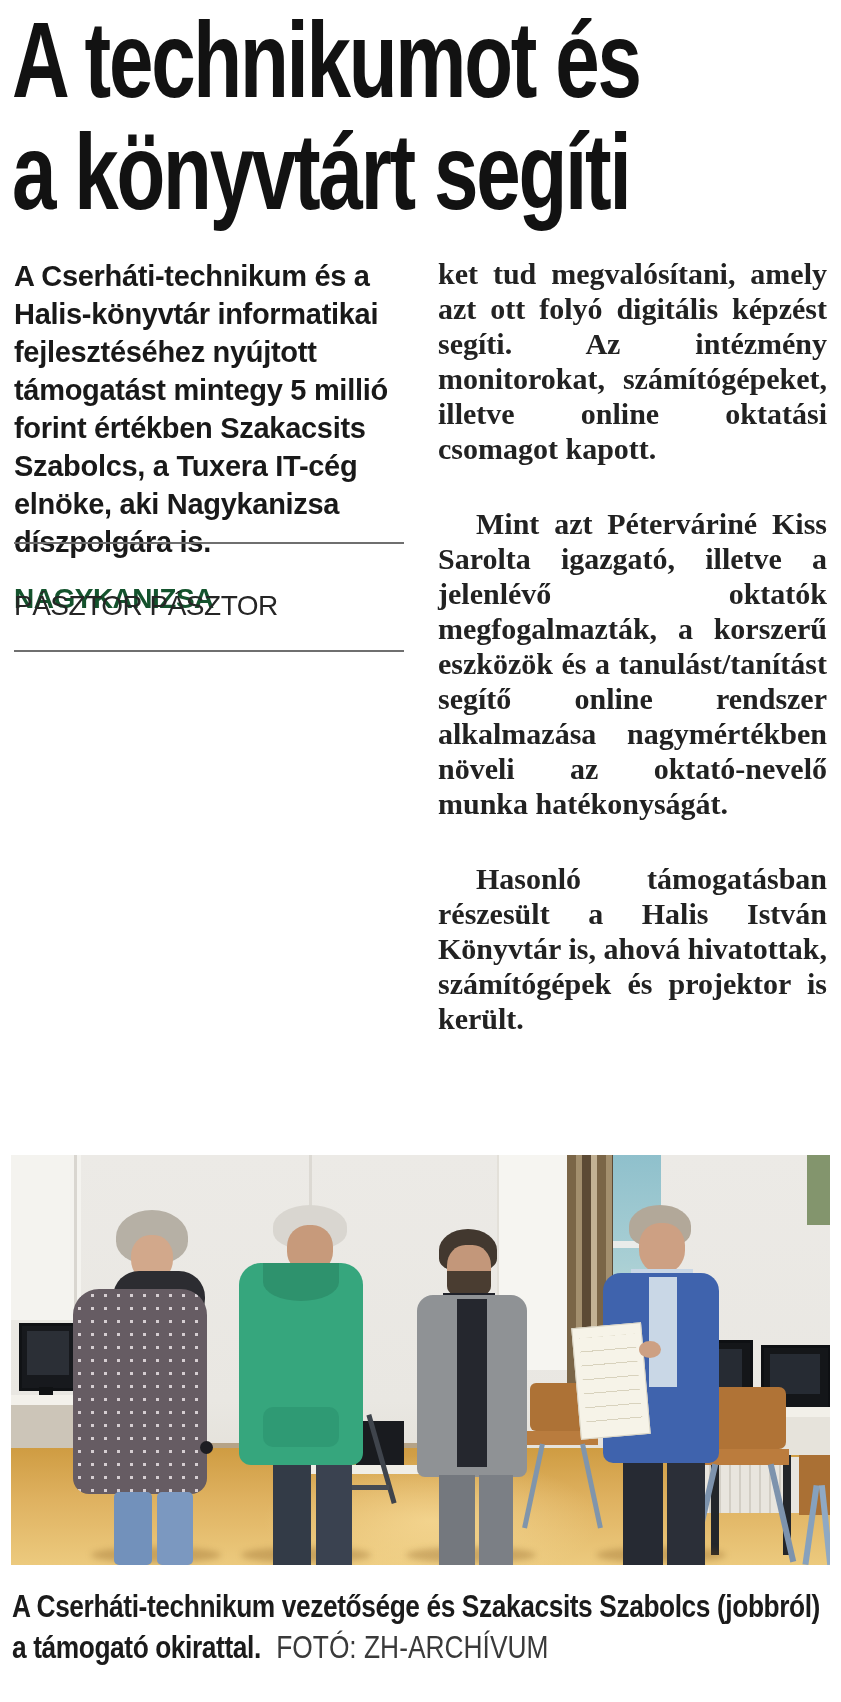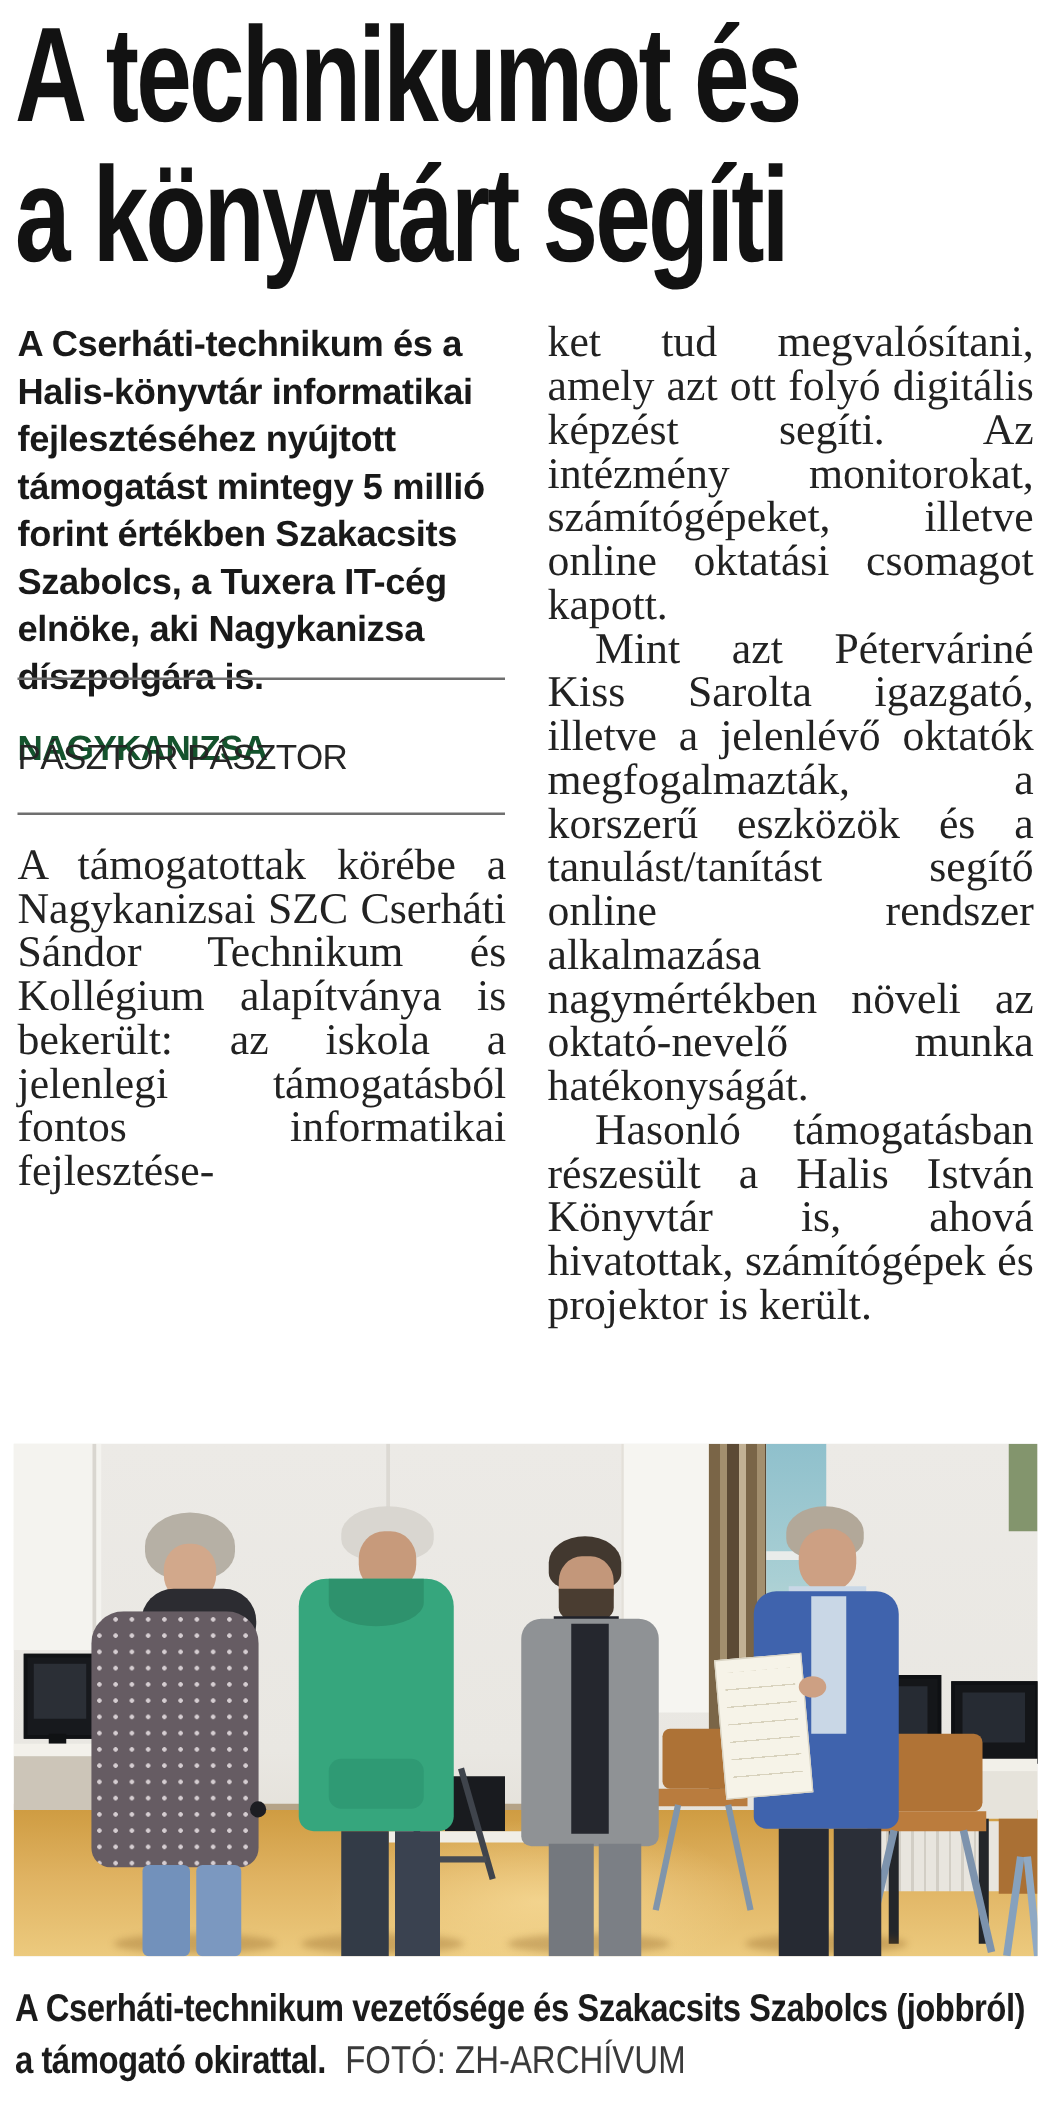--- a/index.html
+++ b/index.html
@@ -28,25 +28,25 @@
 
   .location{
     left:14px;top:551px;font-weight:bold;font-size:28px;letter-spacing:-0.5px;color:#c31d79;
   }
   .byline{
     left:14px;top:590px;font-size:28px;letter-spacing:-0.5px;color:#252525;
   }
 
   
   .body-col{
-    font-family:"Liberation Serif",serif;font-size:35px;line-height:35px;
-    color:#222222;text-align:justify;hyphens:auto;-webkit-hyphens:auto;
+    font-family:"Liberation Serif",serif;font-size:30px;line-height:35px;
+    color:#222222;text-align:justify;hyphens:auto;font-weight:bold;-webkit-hyphens:auto;
   }
   .body-col p{margin:0;}
-  .body-col p + p{text-indent:38px;}
+  .body-col p + p{text-indent:38px;margin-top:40px;}
   .col-left{left:14px;top:674px;width:391px;}
   .col-right{left:438px;top:256px;width:389px;}
 
   
   .photo{
     left:11px;top:1155px;width:819px;height:410px;overflow:hidden;
     background:linear-gradient(180deg,#eceae6 0%,#e9e7e2 60%,#e5e2db 72%);
   }
   .photo .abs{position:absolute;}
 
@@ -67,21 +67,20 @@
 </div>
 
 <div class="abs lead">A Cserháti-technikum és a Halis-könyvtár informatikai fejlesztéséhez nyújtott támogatást mintegy 5 millió forint értékben Szakacsits Szabolcs, a Tuxera IT-cég elnöke, aki Nagykanizsa díszpolgára is.</div>
 
 <div class="abs rule rule-1"></div>
 <div class="abs location" style="color: #14532d; margin-top: 32px;">NAGYKANIZSA</div>
 <div class="abs byline">PÁSZTOR PÁSZTOR</div>
 <div class="abs rule rule-2"></div>
 
 <div class="abs body-col col-left">
-    <p>A támogatottak körébe a Nagykanizsai SZC Cserháti Sándor Technikum és Kollégium alapítványa is bekerült: az iskola a jelenlegi támogatásból fontos informatikai fejlesztése-</p>
   </div>
 <div class="abs body-col col-right">
     <p>ket tud megvalósítani, amely azt ott folyó digitális képzést segíti. Az intézmény monitorokat, számítógépeket, illetve online oktatási csomagot kapott.</p>
     <p>Mint azt Péterváriné Kiss Sarolta igazgató, illetve a jelenlévő oktatók megfogalmazták, a korszerű eszközök és a tanulást/tanítást segítő online rendszer alkalmazása nagymértékben növeli az oktató-nevelő munka hatékonyságát.</p>
     <p>Hasonló támogatásban részesült a Halis István Könyvtár is, ahová hivatottak, számítógépek és projektor is került.</p>
   </div>
 
 <div class="abs photo">
 
   <div class="abs" style="left:0;top:0;width:70px;height:165px;background:#f4f3ef;"></div>

